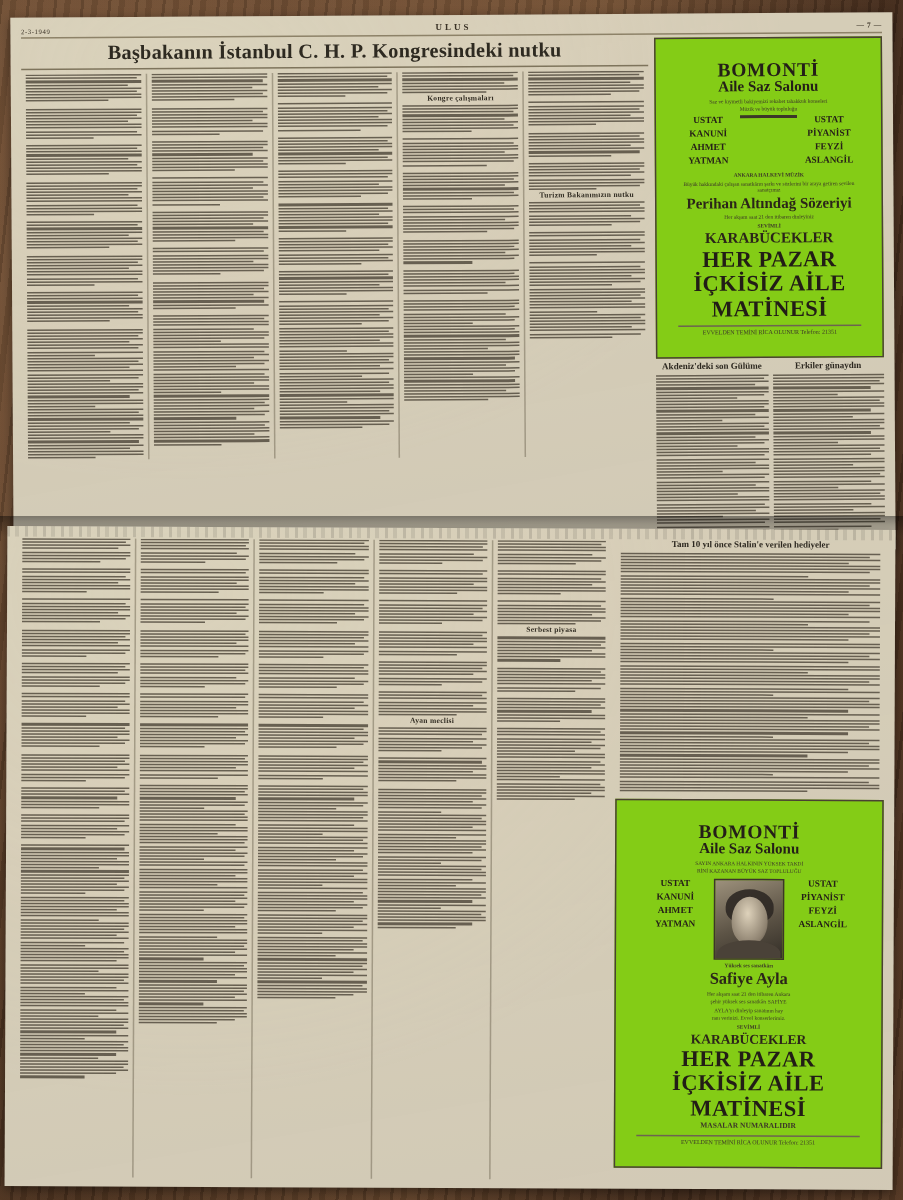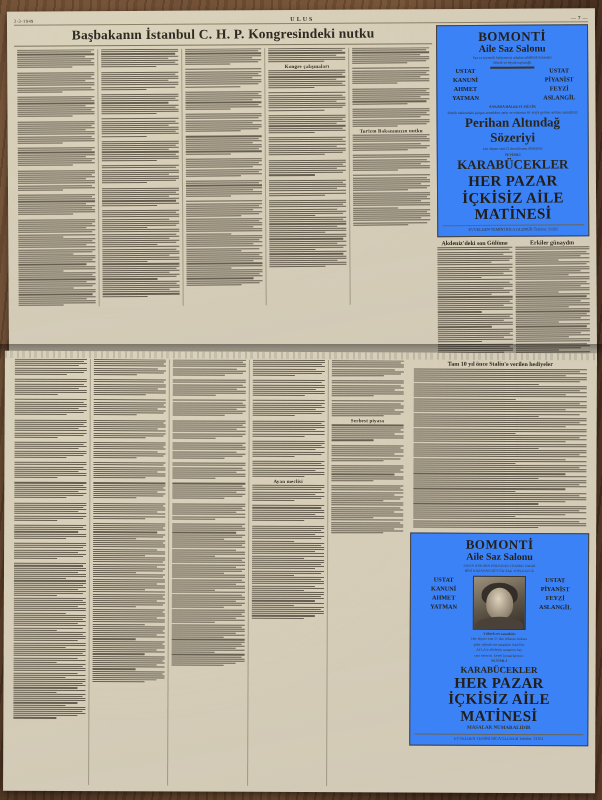--- a/index.html
+++ b/index.html
@@ -127,22 +127,22 @@
   .txt i.s1 { width: 100%; }
   .txt i.s2 { width: 96%; }
   .txt i.s3 { width: 88%; }
   .txt i.s4 { width: 72%; }
   .txt i.s5 { width: 59%; }
   .txt i.gap { background: transparent; height: 2px; }
 
   
   .ad {
     border: 1px solid #4a4133;
-    background: #3b82f6;
-    padding: 4px;
+    background: #84cc16;
+    padding: 14px;
     box-sizing: border-box;
   }
   .ad-title {
     text-align: center;
     font-weight: bold;
     font-size: 13px;
     letter-spacing: .5px;
     color: #241f18;
     line-height: 1;
   }
@@ -211,21 +211,21 @@
     text-align: center;
     font-weight: bold;
     font-size: 15px;
     color: #221d16;
     line-height: 1.1;
     letter-spacing: .3px;
   }
   .ad-mid {
     text-align: center;
     font-weight: bold;
-    font-size: 13px;
+    font-size: 10px;
     color: #2b2519;
     line-height: 1.15;
   }
   .ad-foot {
     text-align: center;
     font-size: 4px;
     color: #3c3529;
     border-top: 1px solid #6d6450;
     margin-top: 2px;
     padding-top: 1px;
@@ -1795,20 +1795,21 @@
               </div>
               <div class="nm">
                 <div>USTAT</div>
                 <div>PİYANİST</div>
                 <div>FEYZİ</div>
                 <div>ASLANGİL</div>
               </div>
             </div>
 
             <div class="ad-line" style="font-weight:bold;margin-top:2px;">Yüksek ses sanatkârı</div>
+            <div class="ad-mid" style="font-size:11px;">Safiye Ayla</div>
             <div class="ad-line">Her akşam saat 21 den itibaren Ankara</div>
             <div class="ad-line">şehir yüksek ses sanatkârı SAFİYE</div>
             <div class="ad-line">AYLA'yı dinleyip sanatının hay</div>
             <div class="ad-line">ranı verinizi. Evvel konserlerimiz.</div>
             <div class="ad-line" style="font-weight:bold;margin-top:1px;">SEVİMLİ</div>
             <div class="ad-mid" style="font-size:9px;">KARABÜCEKLER</div>
             <div class="ad-big">HER PAZAR</div>
             <div class="ad-big">İÇKİSİZ AİLE MATİNESİ</div>
             <div class="ad-line" style="font-weight:bold;font-size:5px;">MASALAR  NUMARALIDIR</div>
             <div class="ad-foot">EVVELDEN TEMİNİ RİCA OLUNUR Telefon: 21351</div>

